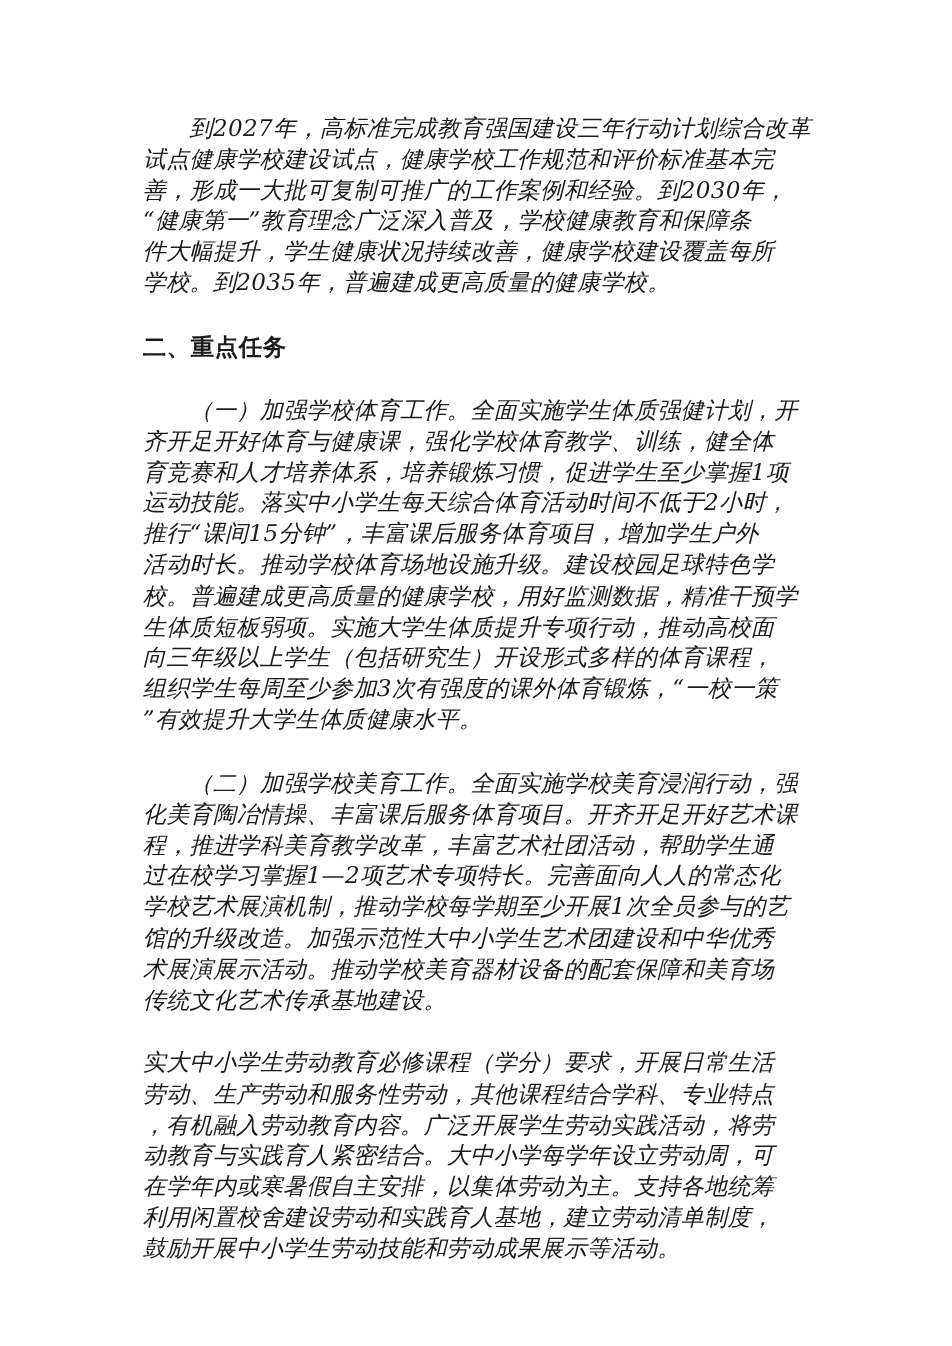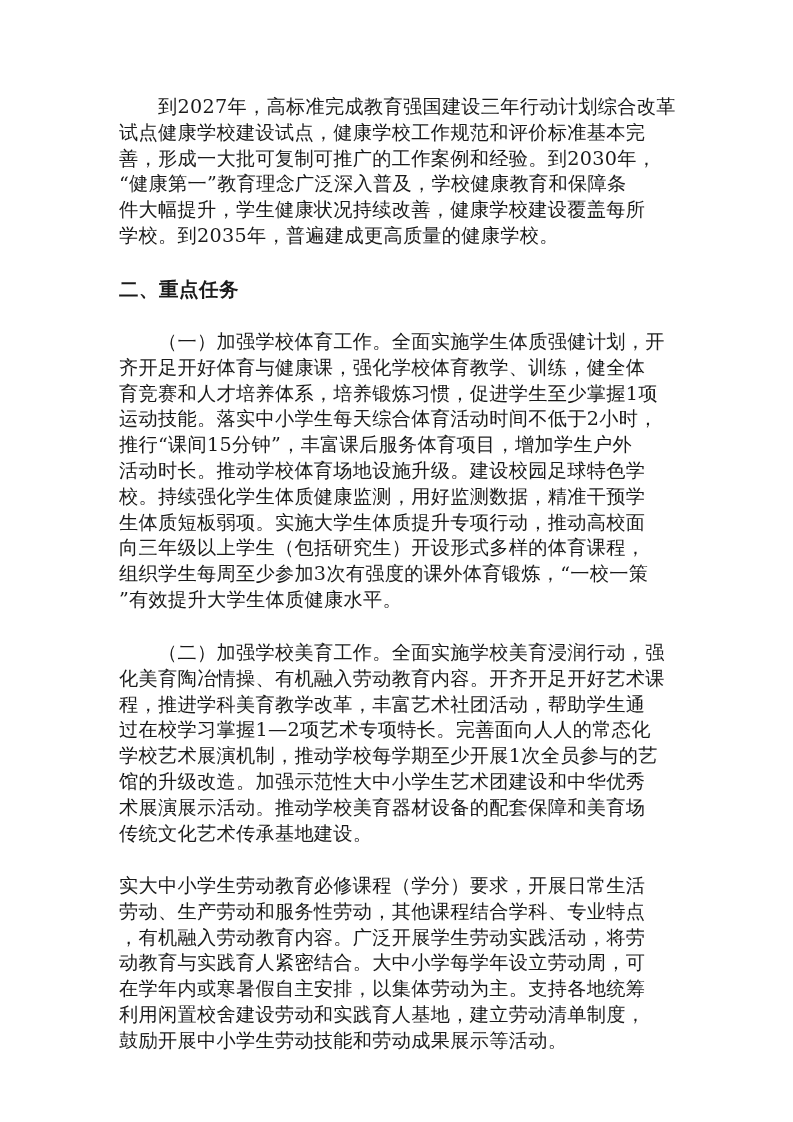--- a/index.html
+++ b/index.html
@@ -18,20 +18,21 @@
     .page {
       position: absolute;
       left: 119px;
       top: 0;
       width: 560px;
     }
     .para {
       position: absolute;
       left: 0;
       width: 560px;
+      font-style: italic;
     }
     .line {
       display: block;
       height: 25.8px;
       line-height: 25.8px;
       font-size: 19.2px;
       white-space: nowrap;
       letter-spacing: 0.3px;
     }
     .indent {
@@ -64,30 +65,30 @@
 
   <div class="heading" style="top:277px;text-align:right;">二、重点任务</div>
 
   <div class="para" style="top:329px;">
     <span class="line indent">（一）加强学校体育工作。全面实施学生体质强健计划，开</span>
     <span class="line">齐开足开好体育与健康课，强化学校体育教学、训练，健全体</span>
     <span class="line">育竞赛和人才培养体系，培养锻炼习惯，促进学生至少掌握1项</span>
     <span class="line">运动技能。落实中小学生每天综合体育活动时间不低于2小时，</span>
     <span class="line">推行“课间15分钟”，丰富课后服务体育项目，增加学生户外</span>
     <span class="line">活动时长。推动学校体育场地设施升级。建设校园足球特色学</span>
-    <span class="line">校。持续强化学生体质健康监测，用好监测数据，精准干预学</span>
+    <span class="line">校。普遍建成更高质量的健康学校，用好监测数据，精准干预学</span>
     <span class="line">生体质短板弱项。实施大学生体质提升专项行动，推动高校面</span>
     <span class="line">向三年级以上学生（包括研究生）开设形式多样的体育课程，</span>
     <span class="line">组织学生每周至少参加3次有强度的课外体育锻炼，“一校一策</span>
     <span class="line">”有效提升大学生体质健康水平。</span>
   </div>
 
   <div class="para" style="top:640px;">
     <span class="line indent">（二）加强学校美育工作。全面实施学校美育浸润行动，强</span>
-    <span class="line">化美育陶冶情操、有机融入劳动教育内容。开齐开足开好艺术课</span>
+    <span class="line">化美育陶冶情操、丰富课后服务体育项目。开齐开足开好艺术课</span>
     <span class="line">程，推进学科美育教学改革，丰富艺术社团活动，帮助学生通</span>
     <span class="line">过在校学习掌握1—2项艺术专项特长。完善面向人人的常态化</span>
     <span class="line">学校艺术展演机制，推动学校每学期至少开展1次全员参与的艺</span>
     <span class="line">馆的升级改造。加强示范性大中小学生艺术团建设和中华优秀</span>
     <span class="line">术展演展示活动。推动学校美育器材设备的配套保障和美育场</span>
     <span class="line">传统文化艺术传承基地建设。</span>
   </div>
 
   <div class="para" style="top:873px;">
     <span class="line">实大中小学生劳动教育必修课程（学分）要求，开展日常生活</span>

